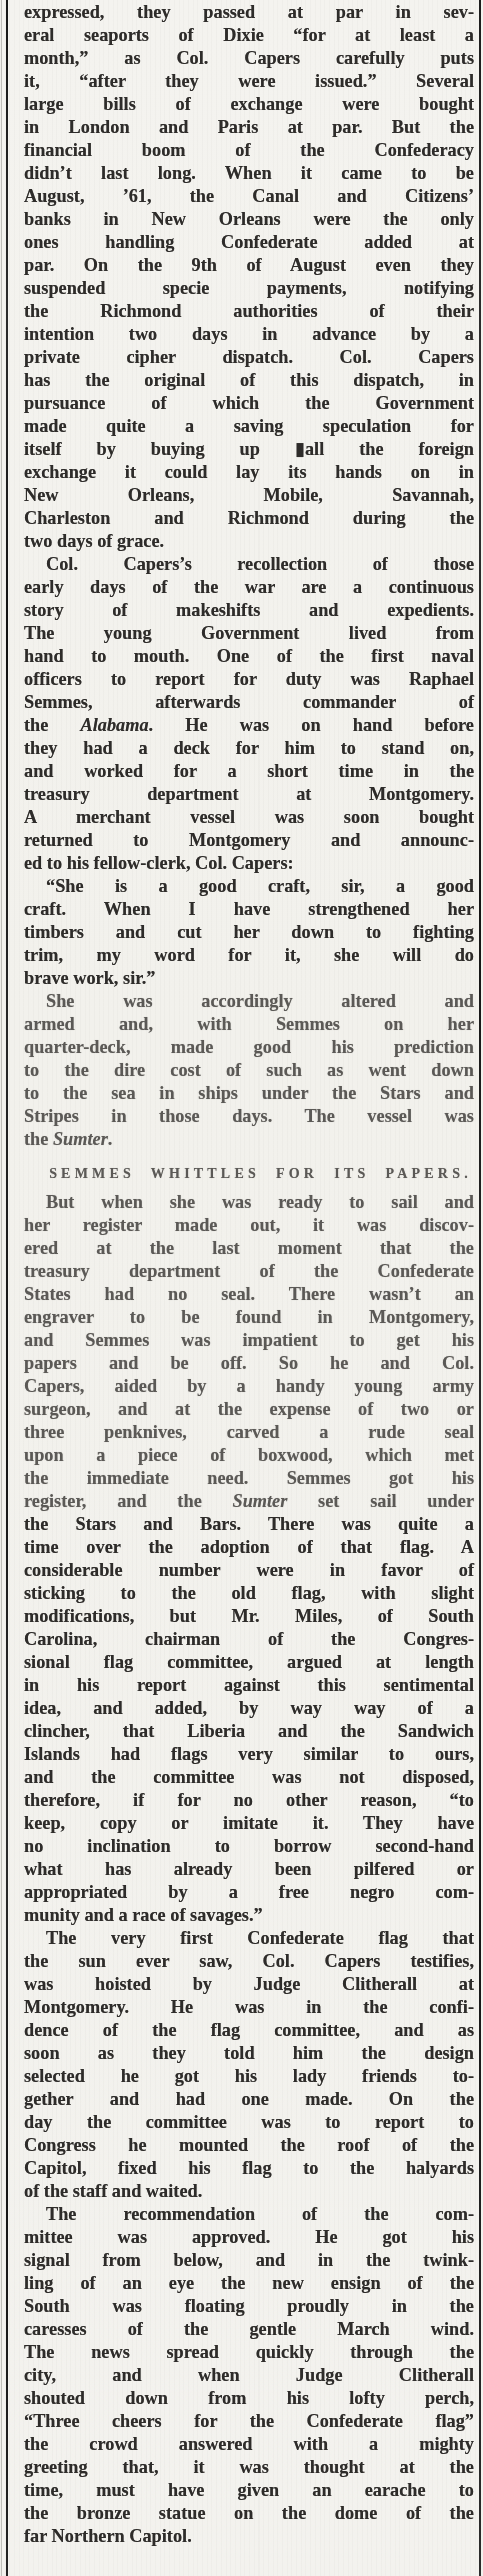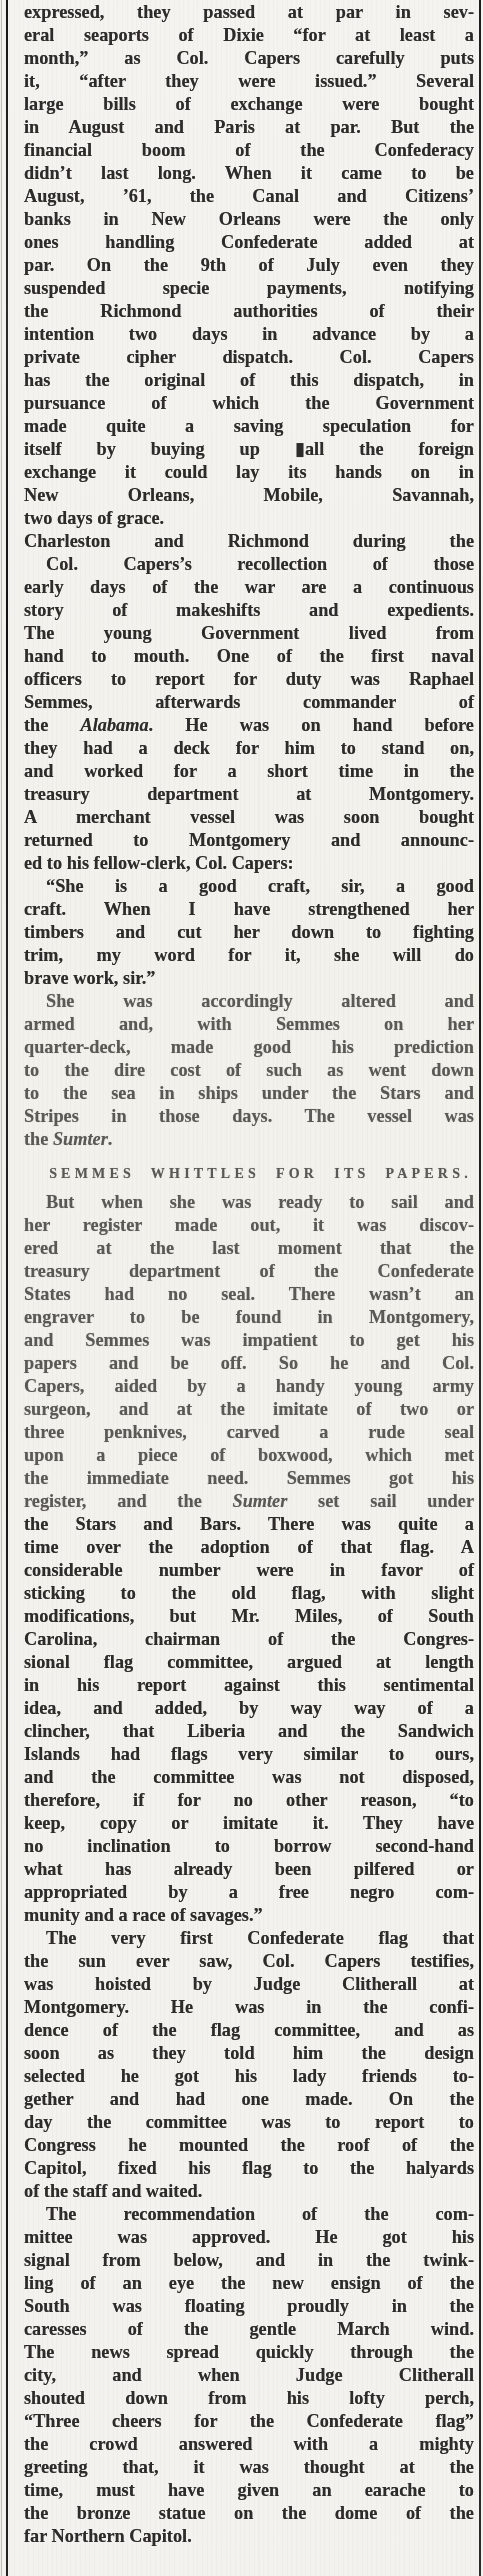--- a/index.html
+++ b/index.html
@@ -84,39 +84,39 @@
 <div class="page">
   <div class="rule rule-left-faint"></div>
   <div class="rule rule-left"></div>
   <div class="rule rule-right"></div>
   <div class="column">
       <div class="line">expressed, they passed at par in sev-</div>
       <div class="line">eral seaports of Dixie “for at least a</div>
       <div class="line">month,” as Col. Capers carefully puts</div>
       <div class="line">it, “after they were issued.”  Several</div>
       <div class="line">large bills of exchange were bought</div>
-      <div class="line">in August and Paris at par.  But the</div>
+      <div class="line">in London and Paris at par.  But the</div>
       <div class="line">financial boom of the Confederacy</div>
       <div class="line">didn’t last long.  When it came to be</div>
       <div class="line">August, ’61, the Canal and Citizens’</div>
       <div class="line">banks in New Orleans were the only</div>
       <div class="line">ones handling Confederate added at</div>
-      <div class="line">par.  On the 9th of July even they</div>
+      <div class="line">par.  On the 9th of August even they</div>
       <div class="line">suspended specie payments, notifying</div>
       <div class="line">the Richmond authorities of their</div>
       <div class="line">intention two days in advance by a</div>
       <div class="line">private cipher dispatch.  Col. Capers</div>
       <div class="line">has the original of this dispatch, in</div>
       <div class="line">pursuance of which the Government</div>
       <div class="line">made quite a saving speculation for</div>
       <div class="line">itself by buying up ▮all the foreign</div>
       <div class="line">exchange it could lay its hands on in</div>
       <div class="line">New Orleans, Mobile, Savannah,</div>
+      <div class="line">Charleston and Richmond during the</div>
       <div class="line eop">two days of grace.</div>
-      <div class="line">Charleston and Richmond during the</div>
       <div class="line indent">Col. Capers’s recollection of those</div>
       <div class="line">early days of the war are a continuous</div>
       <div class="line">story of makeshifts and expedients.</div>
       <div class="line">The young Government lived from</div>
       <div class="line">hand to mouth.  One of the first naval</div>
       <div class="line">officers to report for duty was Raphael</div>
       <div class="line">Semmes, afterwards commander of</div>
       <div class="line">the <i>Alabama</i>.  He was on hand before</div>
       <div class="line">they had a deck for him to stand on,</div>
       <div class="line">and worked for a short time in the</div>
@@ -139,21 +139,21 @@
       <div class="subhead light">SEMMES WHITTLES FOR ITS PAPERS.</div>
       <div class="line indent light">But when she was ready to sail and</div>
       <div class="line light">her register made out, it was discov-</div>
       <div class="line light">ered at the last moment that the</div>
       <div class="line light">treasury department of the Confederate</div>
       <div class="line light">States had no seal.  There wasn’t an</div>
       <div class="line light">engraver to be found in Montgomery,</div>
       <div class="line light">and Semmes was impatient to get his</div>
       <div class="line light">papers and be off.  So he and Col.</div>
       <div class="line light">Capers, aided by a handy young army</div>
-      <div class="line light">surgeon, and at the imitate of two or</div>
+      <div class="line light">surgeon, and at the expense of two or</div>
       <div class="line light">three penknives, carved a rude seal</div>
       <div class="line light">upon a piece of boxwood, which met</div>
       <div class="line light">the immediate need.  Semmes got his</div>
       <div class="line light">register, and the <i>Sumter</i> set sail under</div>
       <div class="line">the Stars and Bars.  There was quite a</div>
       <div class="line">time over the adoption of that flag.  A</div>
       <div class="line">considerable number were in favor of</div>
       <div class="line">sticking to the old flag, with slight</div>
       <div class="line">modifications, but Mr. Miles, of South</div>
       <div class="line">Carolina, chairman of the Congres-</div>

